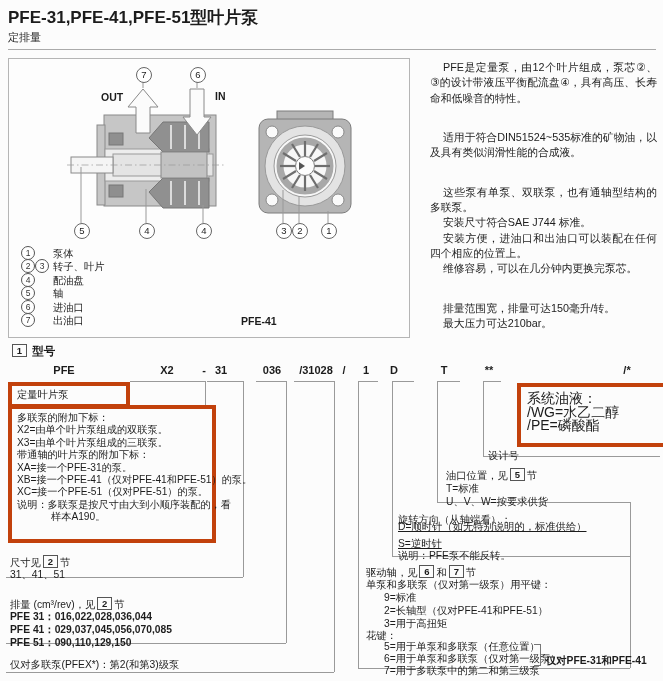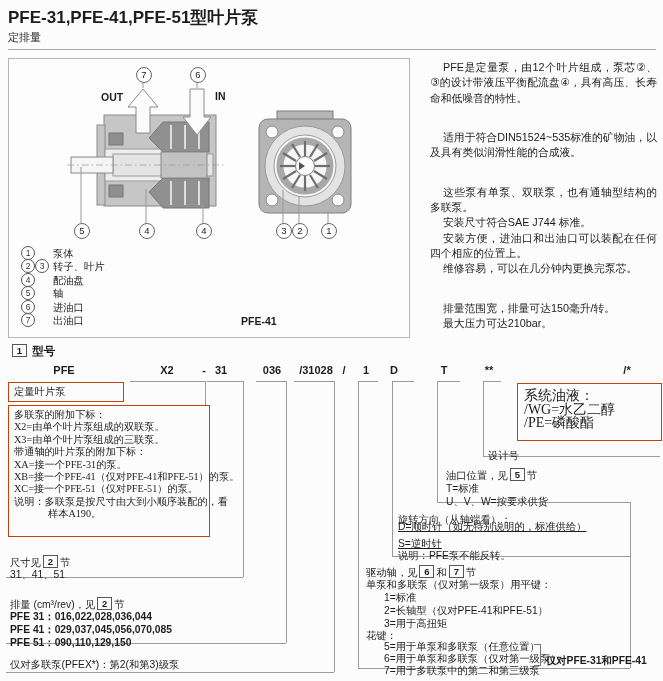--- a/index.html
+++ b/index.html
@@ -4,21 +4,21 @@
 <style>
   html,body{margin:0;padding:0;background:#e8e8e8;}
   #page{position:relative;width:663px;height:681px;background:#fcfcfc;
         font-family:"Liberation Sans","DejaVu Sans",sans-serif;color:#1c1c1c;overflow:hidden;}
   .abs{position:absolute;}
   .t{font-size:10.3px;line-height:12.6px;white-space:nowrap;}
   .b{font-weight:bold;}
   .tok{position:absolute;top:364px;font-size:11px;font-weight:bold;transform:translateX(-50%);white-space:nowrap;}
   .ln{position:absolute;border:0 solid #9a9a9a;}
   .bt{border-top-width:1px;} .bl{border-left-width:1px;}
-  .box{position:absolute;border:1px solid #c2410c;background:transparent;font-family:Liberation Serif, serif;}
+  .box{position:absolute;border:4px solid #c2410c;background:transparent;}
   .cn{display:inline-block;width:12px;height:12px;line-height:12px;border:1px solid #555;
       border-radius:50%;font-size:8.5px;text-align:center;color:#333;background:#fff;vertical-align:1px;}
   .cn:empty{display:none;border:none;}
   .bn{display:inline-block;min-width:9px;padding:0 2px;border:1px solid #555;font-size:9.5px;
       line-height:11px;text-align:center;font-weight:bold;vertical-align:1px;margin:0 2px;}
   .cnum{position:absolute;width:14px;height:14px;line-height:14px;border:1px solid #666;
         border-radius:50%;background:#fff;font-size:9.5px;text-align:center;}
   #figbox{position:absolute;left:8px;top:58px;width:400px;height:278px;border:1px solid #b5b5b5;background:#fdfdfd;}
   .lrow{height:13.4px;font-size:10.3px;white-space:nowrap;}
   .lnum{display:inline-block;width:28px;}
@@ -227,21 +227,21 @@
 
   <div class="note-line" style="left:398px;top:507px;">旋转方向（从轴端看）：</div>
   <div class="note-line" style="left:398px;top:514px;text-decoration:underline;">D=顺时针（如无特别说明的，标准供给）</div>
   <div class="note-line" style="left:398px;top:531px;text-decoration:underline;">S=逆时针</div>
   <div class="note-line" style="left:398px;top:543px;">说明：PFE泵不能反转。</div>
 
   <div class="note-line" style="left:366px;top:558px;">
     <span>驱动轴，见</span><span class="bn">6</span><span>和</span><span class="bn">7</span><span>节</span>
   </div>
   <div class="note-line" style="left:366px;top:572px;">单泵和多联泵（仅对第一级泵）用平键：</div>
-  <div class="note-line" style="left:384px;top:585px;">1=标准</div>
+  <div class="note-line" style="left:384px;top:585px;">9=标准</div>
   <div class="note-line" style="left:384px;top:598px;">2=长轴型（仅对PFE-41和PFE-51）</div>
   <div class="note-line" style="left:384px;top:611px;">3=用于高扭矩</div>
   <div class="note-line" style="left:366px;top:623px;">花键：</div>
   <div class="note-line" style="left:384px;top:634px;">5=用于单泵和多联泵（任意位置）</div>
   <div class="note-line" style="left:384px;top:646px;">6=用于单泵和多联泵（仅对第一级泵）</div>
   <div class="note-line" style="left:384px;top:658px;">7=用于多联泵中的第二和第三级泵</div>
   <div class="abs" style="left:534px;top:644px;width:6px;height:20px;border:1px solid #777;border-left:none;"></div>
   <div class="note-line b" style="left:546px;top:648px;">仅对PFE-31和PFE-41</div>
 
 </div>

